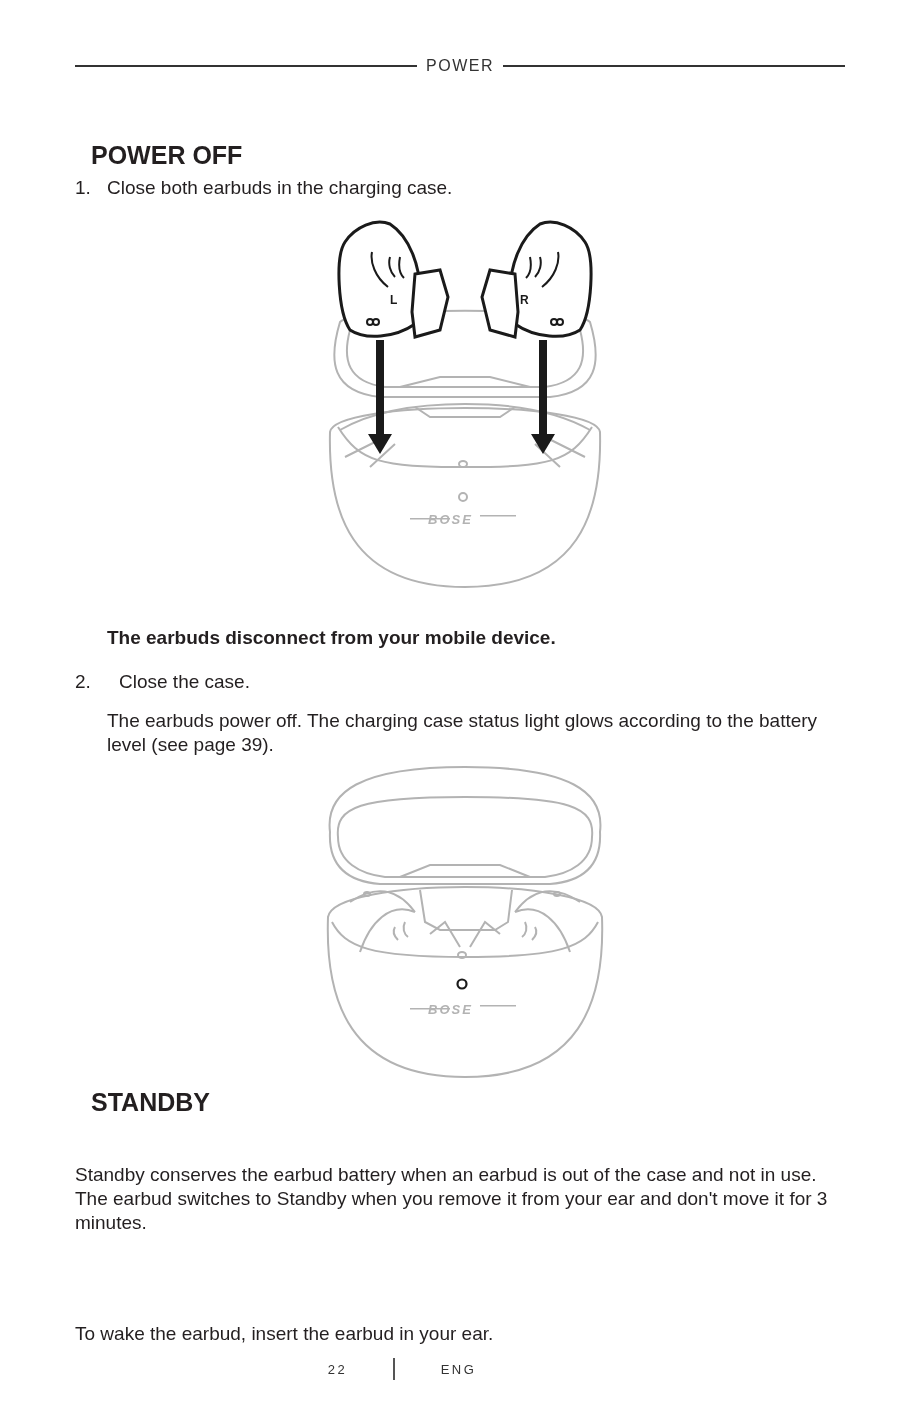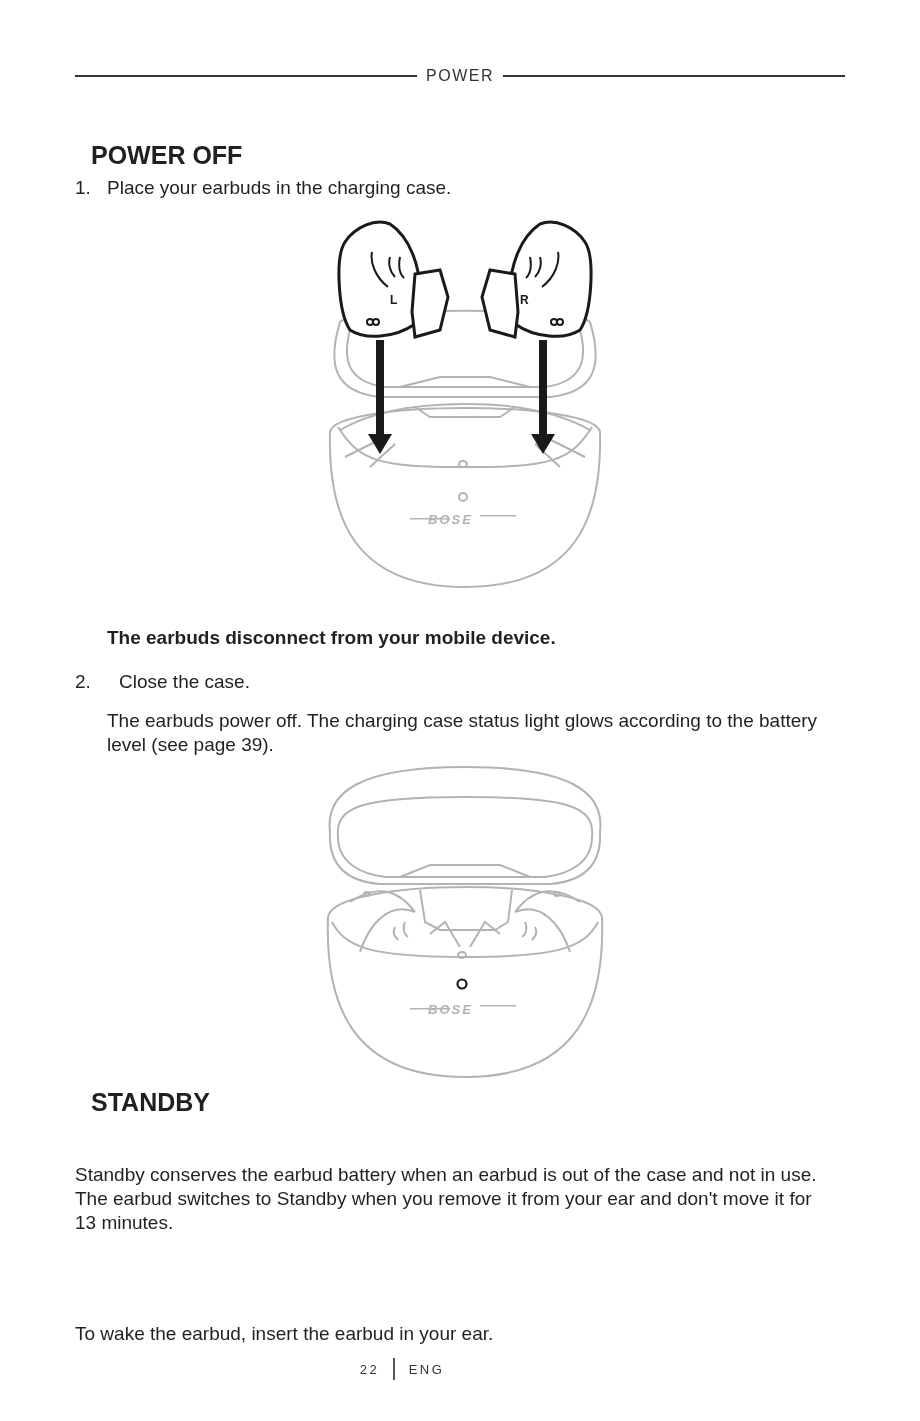--- a/index.html
+++ b/index.html
@@ -1,42 +1,42 @@
 <!DOCTYPE html>
 <html><head>
 <meta charset="utf-8">
 <style>
   html, body { margin: 0; padding: 0; background: #ffffff; }
   body { width: 920px; height: 1421px; position: relative; overflow: hidden;
          font-family: "Liberation Sans", "DejaVu Sans", sans-serif; color: #231f20; }
   .header { position: absolute; top: 54px; left: 75px; width: 770px; height: 24px;
-            display: flex; align-items: center; margin-top: 10px; }
+            display: flex; align-items: center; }
   .header .rule { flex: 1; height: 1.5px; background: #333; }
   .header .title { padding: 0 9px; font-size: 16px; letter-spacing: 1.5px; color: #333; }
   h2 { position: absolute; left: 75px; margin: 16px; font-size: 25px; font-weight: bold; color: #231f20; }
   .p { position: absolute; font-size: 19px; line-height: 24px; color: #231f20; }
   .num { position: absolute; font-size: 19px; line-height: 24px; left: 75px; }
   .fig { position: absolute; }
   .footer { position: absolute; top: 1358px; left: 0; width: 804px; display: flex; justify-content: center;
-            align-items: center; font-size: 13px; letter-spacing: 2.5px; color: #333; }
+            align-items: center; font-size: 13px; letter-spacing: 2.5px; color: #333; gap: 32px; }
   .footer .sep { width: 1.5px; height: 22px; background: #555; margin: 0 14px; }
 </style>
 </head>
 <body>
 
 <div class="header">
   <div class="rule"></div>
   <div class="title">POWER</div>
   <div class="rule"></div>
 </div>
 
 <h2 style="top:125px;">POWER OFF</h2>
 
 <div class="num" style="top:176px;">1.</div>
-<div class="p" style="top:176px; left:107px;">Place your earbuds in the charging case.</div>
+<div class="p" style="top:176px; left:107px;">Close both earbuds in the charging case.</div>
 
 <svg class="fig" style="left:320px; top:212px;" width="290" height="385" viewBox="0 0 290 385">
   <g fill="none" stroke="#b3b3b3" stroke-width="2">
 
     <path d="M20,110 C8,150 12,180 60,185 L230,185 C278,180 282,150 270,110 C255,95 35,95 20,110 Z"></path>
     <path d="M30,118 C22,148 28,170 65,175 L225,175 C262,170 268,148 260,118"></path>
     <path d="M80,175 L120,165 L170,165 L210,175"></path>
 
     <path d="M10,220 C8,300 30,375 145,375 C260,375 282,300 280,220 C275,188 15,188 10,220 Z"></path>
     <path d="M18,215 C40,250 60,255 145,255 C230,255 250,250 272,215"></path>
@@ -107,20 +107,20 @@
   </g>
   <circle cx="142" cy="222" r="4.5" fill="none" stroke="#1a1a1a" stroke-width="2.2"></circle>
   <g>
     <rect x="90" y="246" width="40" height="1.5" fill="#b3b3b3"></rect>
     <text x="108" y="252" font-family="Liberation Sans, sans-serif" font-size="13" font-weight="bold" font-style="italic" letter-spacing="2" fill="#b3b3b3">BOSE</text>
     <rect x="160" y="243" width="36" height="1.5" fill="#b3b3b3"></rect>
   </g>
 </svg>
 
 <h2 style="top:1072px;">STANDBY</h2>
-<div class="p" style="top:1163px; left:75px; width:760px;">Standby conserves the earbud battery when an earbud is out of the case and not in use. The earbud switches to Standby when you remove it from your ear and don't move it for 13 minutes.</div>
+<div class="p" style="top:1163px; left:75px; width:760px;">Standby conserves the earbud battery when an earbud is out of the case and not in use. The earbud switches to Standby when you remove it from your ear and don't move it for 3 minutes.</div>
 <div class="p" style="top:1322px; left:75px; width:760px;">To wake the earbud, insert the earbud in your ear.</div>
 
 <div class="footer">
   <span>22</span>
   <span class="sep"></span>
   <span>ENG</span>
 </div>
 
 </body></html>

